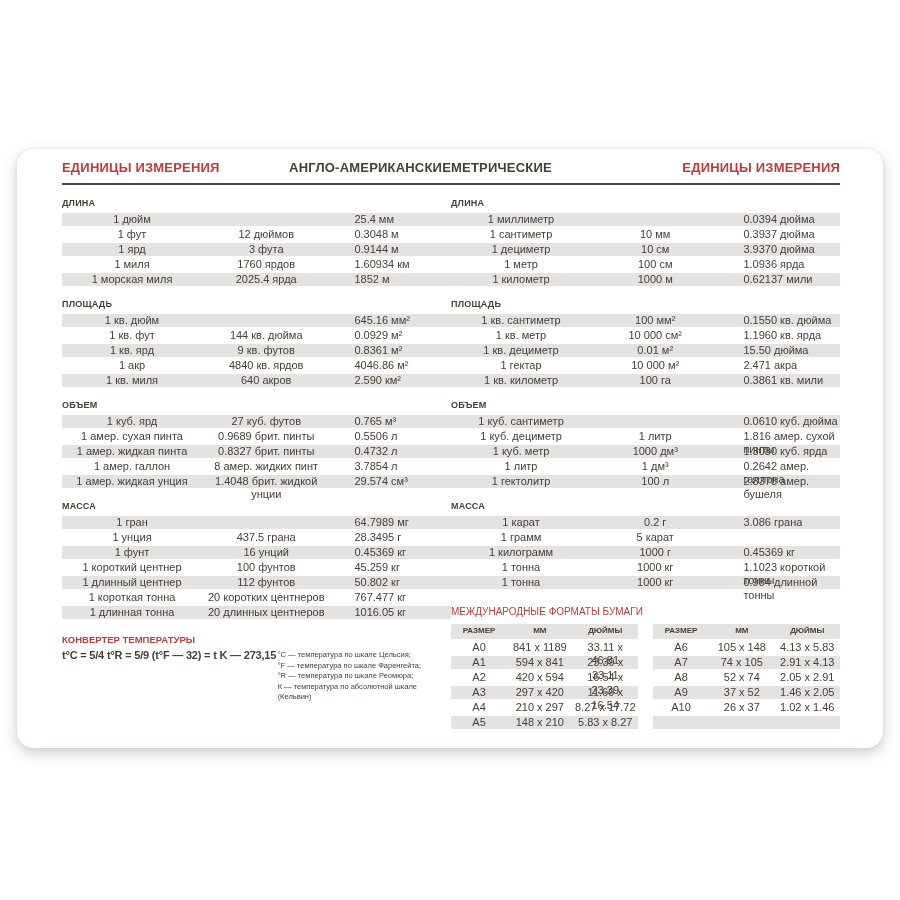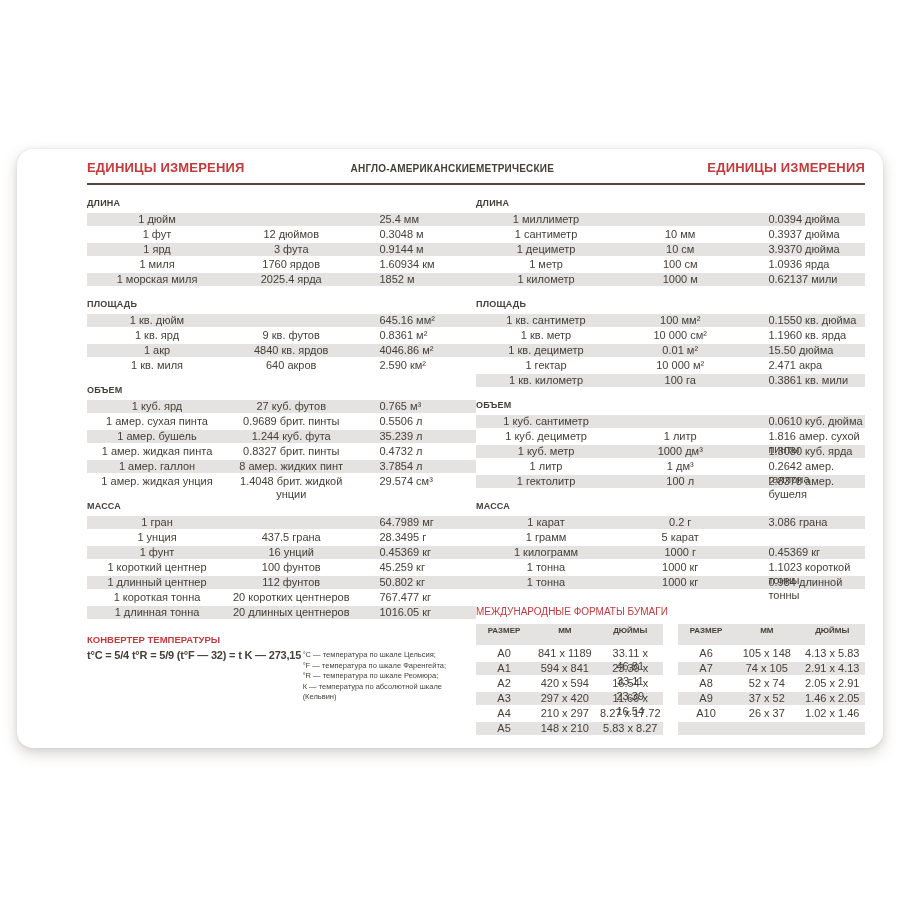--- a/index.html
+++ b/index.html
@@ -1,41 +1,41 @@
 <!DOCTYPE html>
 <html><head>
 <meta charset="utf-8">
 <style>
   html,body{margin:0;padding:0;width:900px;height:900px;background:#ffffff;
     font-family:"Liberation Sans",sans-serif;color:#474038;-webkit-font-smoothing:antialiased;}
   .card{position:absolute;left:17px;top:149px;width:866px;height:599px;background:#fff;
     border-radius:16px;box-shadow:0 5px 14px rgba(105,95,85,.30),0 0 3px rgba(105,95,85,.14);
-    box-sizing:border-box;padding:11px 18px 0 20px;display:flex;justify-content:flex-end;}
+    box-sizing:border-box;padding:11px 18px 0 20px;display:flex;justify-content:center;}
   .pcol{width:389px;}
   .phead{display:flex;justify-content:space-between;align-items:baseline;
     border-bottom:2px solid #51483f;padding-bottom:8px;}
   .ptitle{color:#c23a3c;font-weight:bold;font-size:13px;letter-spacing:.2px;}
-  .psub{font-size:10px;font-weight:bold;color:#474038;letter-spacing:.2px;}
+  .psub{font-size:13px;font-weight:bold;color:#474038;letter-spacing:.2px;}
   .section-title{font-weight:bold;font-size:9px;margin:13px 0 5px;letter-spacing:.2px;}
   .trow{display:grid;grid-template-columns:36% 33% 31%;height:13px;line-height:13px;
     margin-bottom:2px;font-size:11px;}
   .rows .trow:nth-child(odd){background:#e4e3e1;}
   .trow .c1,.trow .c2{text-align:center;}
   .trow .c3{text-align:left;padding-left:24px;}
   
   .temp-title{color:#c23a3c;font-weight:bold;font-size:9.5px;margin:15px 0 4px;}
   .temp-flex{display:flex;}
   .formula{font-size:11px;font-weight:bold;width:218px;letter-spacing:-.2px;}
   .notes{font-size:7.5px;line-height:10.5px;padding-top:1px;}
   
   .paper-title{color:#c23a3c;font-weight:normal;font-size:10px;margin:17px 0 7px;}
   .fmt-wrap{display:flex;justify-content:space-between;}
   .fmt{width:187px;}
   .fmt-header{display:grid;grid-template-columns:30% 35% 35%;background:#e4e3e1;
-    height:21px;line-height:13px;font-size:8px;font-weight:bold;text-align:center;margin-bottom:2px;}
+    height:15px;line-height:13px;font-size:8px;font-weight:bold;text-align:center;margin-bottom:2px;}
   .frows .trow{grid-template-columns:30% 35% 35%;background:#fff;}
   .frows .trow:nth-child(even){background:#e4e3e1;}
   .frows .trow .c3{text-align:center;padding-left:0;}
   .frows-tail::after{content:"";display:block;height:13px;background:#e4e3e1;}
 </style>
 </head>
 <body>
 
 <div class="card">
 
@@ -78,20 +78,25 @@
 
     <div>
       <div class="section-title">ПЛОЩАДЬ</div>
       <div class="rows">
           <div class="trow">
             <span class="c1">1 кв. дюйм</span>
             <span class="c2"></span>
             <span class="c3">645.16 мм²</span>
           </div>
           <div class="trow">
+            <span class="c1">1 кв. фут</span>
+            <span class="c2">144 кв. дюйма</span>
+            <span class="c3">0.0929 м²</span>
+          </div>
+          <div class="trow">
             <span class="c1">1 кв. ярд</span>
             <span class="c2">9 кв. футов</span>
             <span class="c3">0.8361 м²</span>
           </div>
           <div class="trow">
             <span class="c1">1 акр</span>
             <span class="c2">4840 кв. ярдов</span>
             <span class="c3">4046.86 м²</span>
           </div>
           <div class="trow">
@@ -107,25 +112,20 @@
       <div class="rows">
           <div class="trow">
             <span class="c1">1 куб. ярд</span>
             <span class="c2">27 куб. футов</span>
             <span class="c3">0.765 м³</span>
           </div>
           <div class="trow">
             <span class="c1">1 амер. сухая пинта</span>
             <span class="c2">0.9689 брит. пинты</span>
             <span class="c3">0.5506 л</span>
-          </div>
-          <div class="trow">
-            <span class="c1">1 амер. бушель</span>
-            <span class="c2">1.244 куб. фута</span>
-            <span class="c3">35.239 л</span>
           </div>
           <div class="trow">
             <span class="c1">1 амер. жидкая пинта</span>
             <span class="c2">0.8327 брит. пинты</span>
             <span class="c3">0.4732 л</span>
           </div>
           <div class="trow">
             <span class="c1">1 амер. галлон</span>
             <span class="c2">8 амер. жидких пинт</span>
             <span class="c3">3.7854 л</span>

